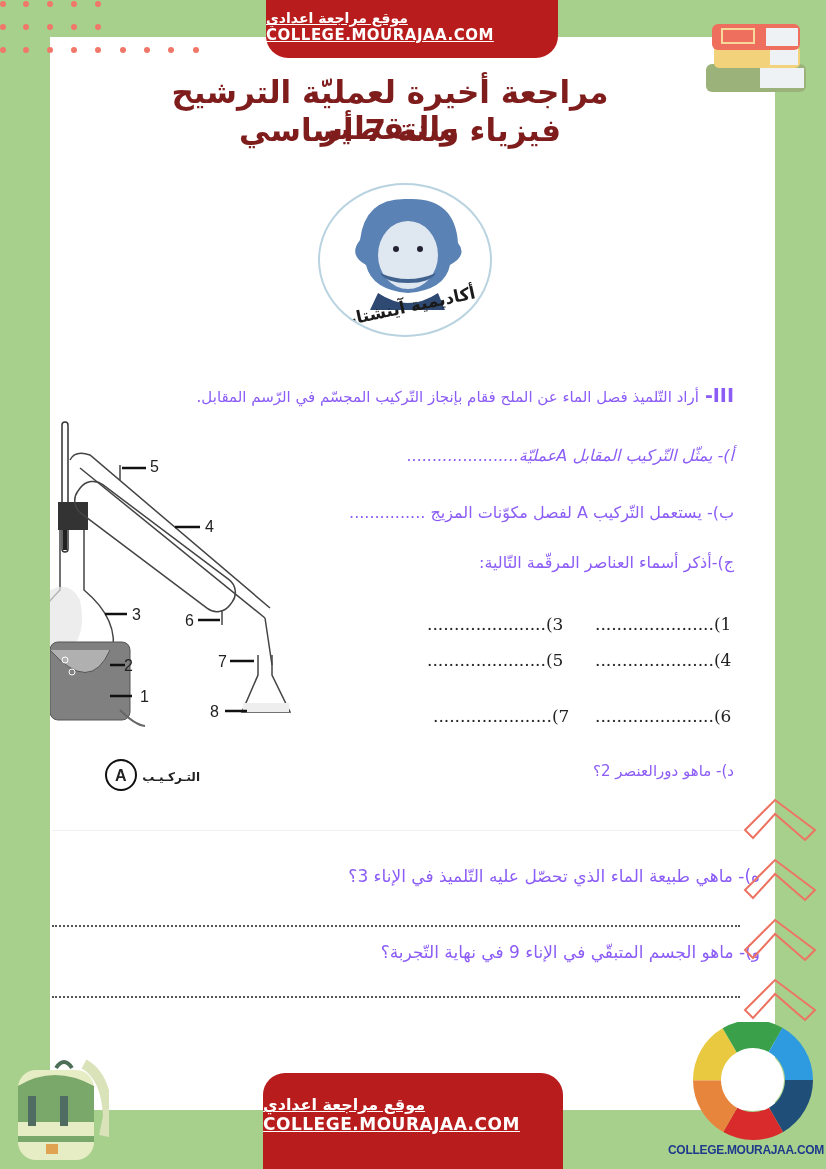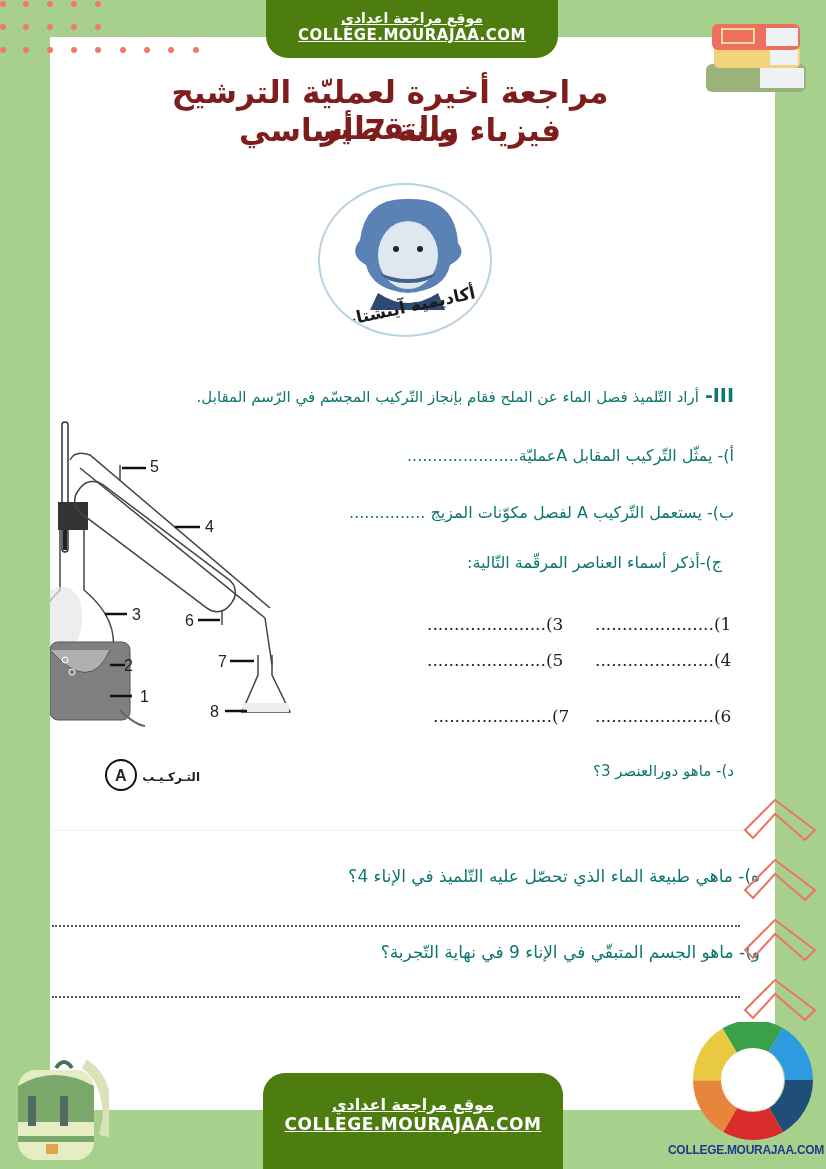--- a/index.html
+++ b/index.html
@@ -4,39 +4,39 @@
 <style>
   html, body { margin:0; padding:0; }
   body { width:826px; height:1169px; position:relative; overflow:hidden; background:#ffffff;
          font-family:"DejaVu Sans", sans-serif; }
   .green { background:#a8d08d; position:absolute; }
   .band-top { left:0; top:0; width:826px; height:37px; }
   .band-left { left:0; top:0; width:50px; height:1169px; }
   .band-right { left:775px; top:0; width:51px; height:1169px; }
   .band-bottom { left:0; top:1110px; width:826px; height:59px; }
   .dot { position:absolute; width:6px; height:6px; border-radius:50%; background:#f0776a; }
-  .tab { position:absolute; background:#4d7c0f; border-radius:22px 22px 0 0; text-align:center; color:#ffffff; }
+  .tab { position:absolute; background:#b91c1c; border-radius:22px 22px 0 0; text-align:left; color:#ffffff; }
   .tab-top { left:266px; top:0; width:292px; height:58px; border-radius:0 0 22px 22px; }
   .tab-bottom { left:263px; top:1073px; width:300px; height:96px; }
   .tab .ar { font-size:14px; font-weight:bold; text-decoration:underline; direction:rtl; display:block; }
   .tab .url { font-size:15px; font-weight:bold; text-decoration:underline; letter-spacing:0.5px; display:block; }
   .tab-top .ar { padding-top:10px; }
   .tab-bottom .ar { padding-top:22px; font-size:16px; }
   .tab-bottom .url { font-size:17px; }
   .title { position:absolute; color:#7f1d1d; font-weight:bold; direction:rtl; text-align:center; font-family:"DejaVu Sans", sans-serif; }
   .title1 { left:100px; top:74px; width:580px; font-size:31px; }
   .title2 { left:200px; top:112px; width:400px; font-size:31px; }
   .logo { position:absolute; left:318px; top:183px; width:170px; height:150px; border-radius:50%; border:2px solid #b9d3e0; background:#fff; overflow:hidden; }
   .logo .caption { position:absolute; left:0; right:0; bottom:18px; text-align:center; font-size:17px; font-weight:bold; color:#1a1a1a; direction:rtl; transform:rotate(-12deg); }
-  .q { position:absolute; direction:rtl; color:#0f766e; font-family:"DejaVu Sans", sans-serif; font-size:16px; white-space:nowrap; }
+  .q { position:absolute; direction:rtl; color:#8b5cf6; font-family:"DejaVu Sans", sans-serif; font-size:16px; white-space:nowrap; }
   .q-head { right:92px; top:384px; font-size:15px; }
   .q-head b { font-size:19px; margin-left:6px; }
-  .qa { right:92px; top:446px; }
+  .qa { right:92px; top:446px;font-style:italic; }
   .qb { right:92px; top:503px;text-align:center; }
-  .qc { right:104px; top:553px; }
+  .qc { right:92px; top:553px; }
   .blank { position:absolute; font-family:"DejaVu Serif", serif; font-size:17px; color:#222; direction:ltr; white-space:nowrap; }
   .qd { right:92px; top:762px; font-size:15px; }
   .qe { right:66px; top:866px; font-size:17px; }
   .qf { right:66px; top:942px; font-size:17px; }
   .dotline { position:absolute; left:52px; width:688px; border-top:2px dotted #555; height:0; }
   .chev { position:absolute; }
   .diagram { position:absolute; left:50px; top:420px; width:270px; height:380px; }
   .lbl { font-family:"Liberation Sans", sans-serif; font-size:16px; fill:#222; }
 </style>
 </head>
@@ -107,25 +107,25 @@
 <div class="q qb"><span>ب)- يستعمل التّركيب A لفصل مكوّنات المزيج</span> <span>...............</span></div>
 <div class="q qc">ج)-أذكر أسماء العناصر المرقّمة التّالية:</div>
 
 <div class="blank" style="left:595px;top:614px"><span>......................</span><span>(1</span></div>
 <div class="blank" style="left:427px;top:614px"><span>......................</span><span>(3</span></div>
 <div class="blank" style="left:595px;top:650px"><span>......................</span><span>(4</span></div>
 <div class="blank" style="left:427px;top:650px"><span>......................</span><span>(5</span></div>
 <div class="blank" style="left:595px;top:706px"><span>......................</span><span>(6</span></div>
 <div class="blank" style="left:433px;top:706px"><span>......................</span><span>(7</span></div>
 
-<div class="q qd">د)- ماهو دورالعنصر 3؟</div>
+<div class="q qd">د)- ماهو دورالعنصر 2؟</div>
 
 <div style="position:absolute;left:52px;top:830px;width:690px;height:1px;background:#f0f0f0"></div>
 
-<div class="q qe">ه)- ماهي طبيعة الماء الذي تحصّل عليه التّلميذ في الإناء 4؟</div>
+<div class="q qe">ه)- ماهي طبيعة الماء الذي تحصّل عليه التّلميذ في الإناء 3؟</div>
 <div class="dotline" style="top:925px"></div>
 <div class="q qf">و)- ماهو الجسم المتبقّي في الإناء 9 في نهاية التّجربة؟</div>
 <div class="dotline" style="top:996px"></div>
 
 <svg class="diagram" viewBox="0 0 270 380">
 
   <rect x="12" y="2" width="6" height="130" rx="3" fill="none" stroke="#333" stroke-width="1.5"></rect>
   <rect x="13" y="105" width="4" height="25" fill="#222"></rect>
 
   <rect x="8" y="82" width="30" height="28" fill="#333"></rect>

